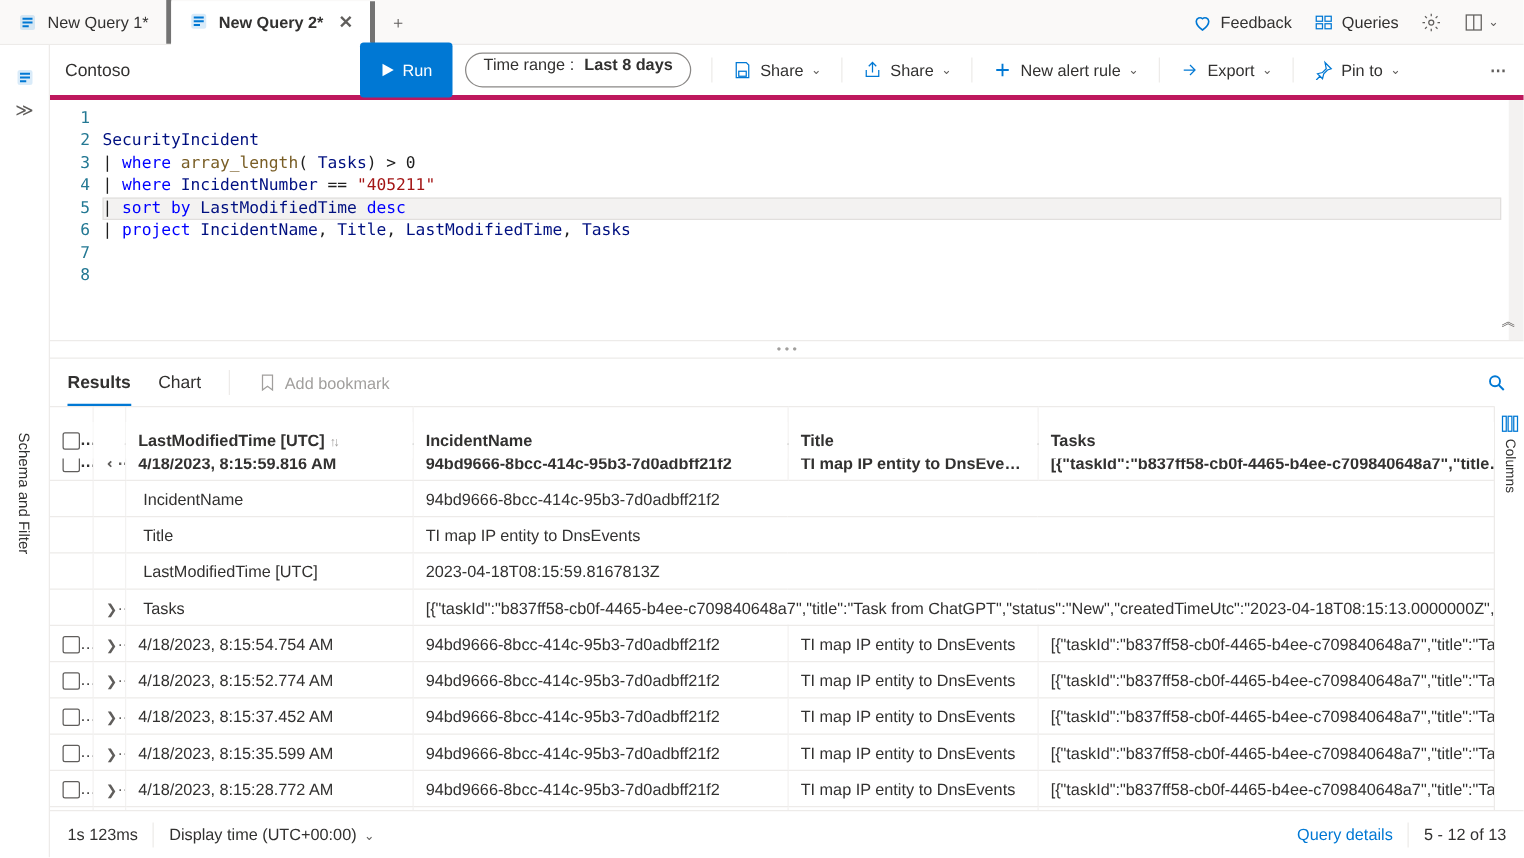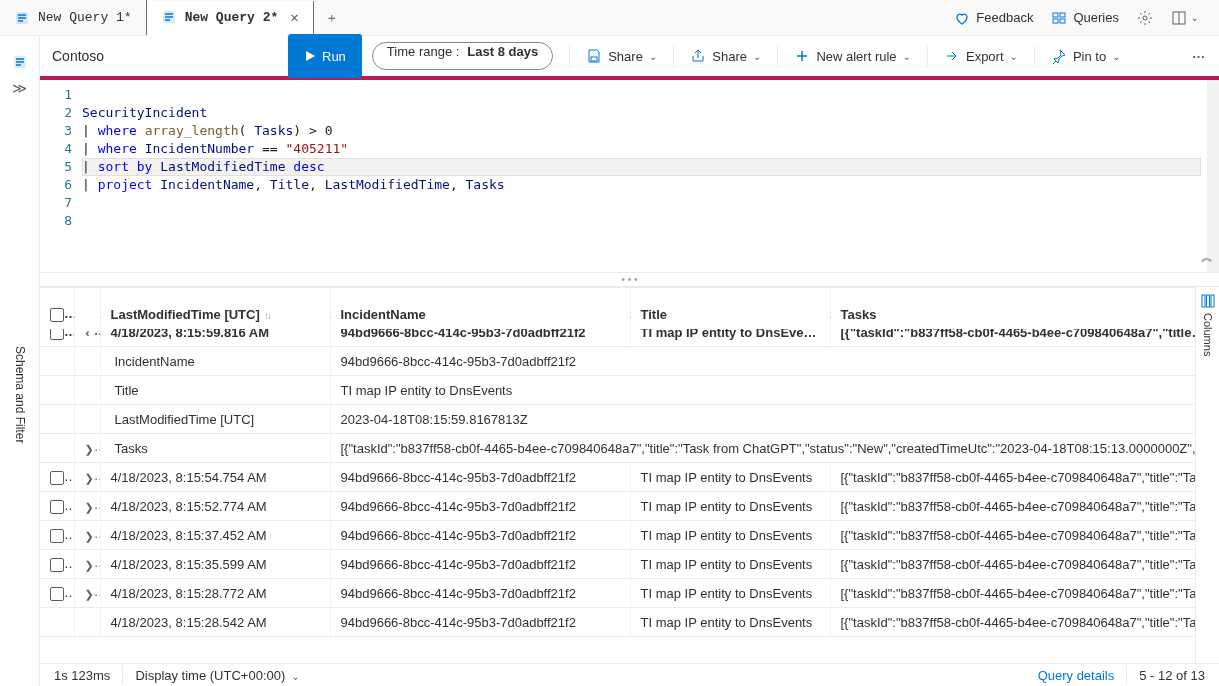--- a/index.html
+++ b/index.html
@@ -21,24 +21,23 @@
   .tab-strip {
     display: flex;
     align-items: center;
     height: 36px;
     border-bottom: 1px solid #edebe9;
     background:#faf9f8;
   }
   .tab {
     display:flex; align-items:center; gap:8px;
     height:100%; padding:0 14px;
-    border-right:1px solid #737373;
+    border-right:4px solid #737373;
     font-size:13px; cursor:pointer;
     background:#faf9f8;
-    font-family:Liberation Mono, monospace;
   }
   .tab.active { background:#fff; font-weight:600; border-bottom:2px solid #fff; margin-bottom:-1px;}
   .tab .close { color:#605e5c; font-size:14px; margin-left:4px;}
   .tab-add { width:36px; display:flex; align-items:center; justify-content:center; color:#605e5c; cursor:pointer;}
   .tab-spacer { flex:1; }
   .top-actions { display:flex; align-items:center; gap:18px; padding-right:20px; color:#323130;}
   .top-act { display:flex; align-items:center; gap:6px; cursor:pointer; font-size:13px;}
   .top-act svg { color:#0078d4; }
   .icon-btn { color:#605e5c; cursor:pointer; }
 
@@ -124,21 +123,21 @@
   tr.detail td { font-weight:400; }
   tr.detail .dkey { padding-left:14px; color:#323130;}
   .sort-arrows { font-size:10px; color:#a19f9d; margin-left:4px; letter-spacing:-2px;}
   
   
   .grid-scroll::-webkit-scrollbar { height:14px; width:14px;}
   .grid-scroll::-webkit-scrollbar-thumb { background:#c8c6c4; border-radius:0;}
   .grid-scroll::-webkit-scrollbar-track { background:#f3f2f1;}
 
   
-  .statusbar { height:23px; border-top:1px solid #edebe9; display:flex; align-items:center; padding:0 14px; font-size:13px; }
+  .statusbar { height:38px; border-top:1px solid #edebe9; display:flex; align-items:center; padding:0 14px; font-size:13px; }
   .statusbar .sb-sep{ width:1px; height:20px; background:#edebe9; margin:0 12px;}
   .statusbar .chev{ color:#605e5c; font-size:10px; margin-left:6px;}
   .sb-link { color:#0078d4; cursor:pointer;}
   .sb-spacer { flex:1;}
 </style>
 </head>
 <body>
 
 <div class="tab-strip">
   <div class="tab">
@@ -282,20 +281,37 @@
 
 
 
       </div>
       <div class="editor-scroll-vert"></div>
       <span class="editor-scroll-btn">︽</span>
     </div>
     <div class="splitter">• • •</div>
 
     <div class="results-wrap">
+      <div class="results-tabbar">
+        <div class="res-tab active">Results</div>
+        <div class="res-tab">Chart</div>
+        <div class="res-sep"></div>
+        <div class="add-bm">
+          <svg class="icon-svg" viewBox="0 0 16 16">
+              <path d="M4 2h8v12l-4-3-4 3z" fill="none" stroke="#a19f9d"></path>
+            </svg>
+          <span>Add bookmark</span>
+        </div>
+        <div class="results-search">
+          <svg class="icon-svg" viewBox="0 0 16 16">
+              <circle cx="7" cy="7" r="4" fill="none" stroke="#0078d4" stroke-width="1.5"></circle>
+              <line x1="10" y1="10" x2="14" y2="14" stroke="#0078d4" stroke-width="1.5"></line>
+            </svg>
+        </div>
+      </div>
 
       <div class="grid-outer">
         <div class="grid-scroll">
           <table class="grid" style="min-width:1180px;">
             <colgroup>
               <col style="width:34px">
                 <col style="width:26px">
               <col style="width:230px">
                 <col style="width:300px">
               <col style="width:200px">

